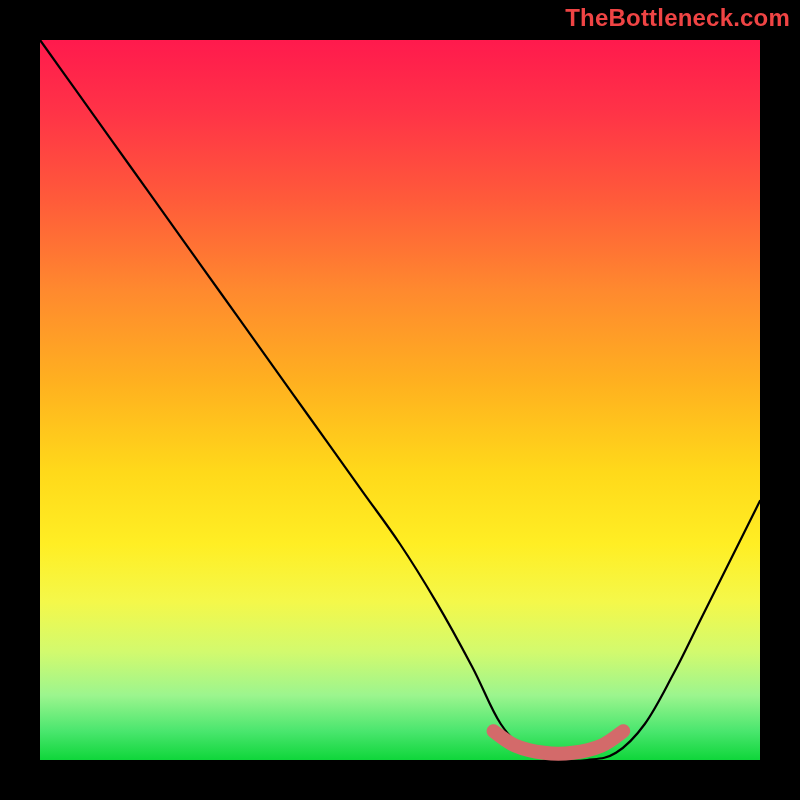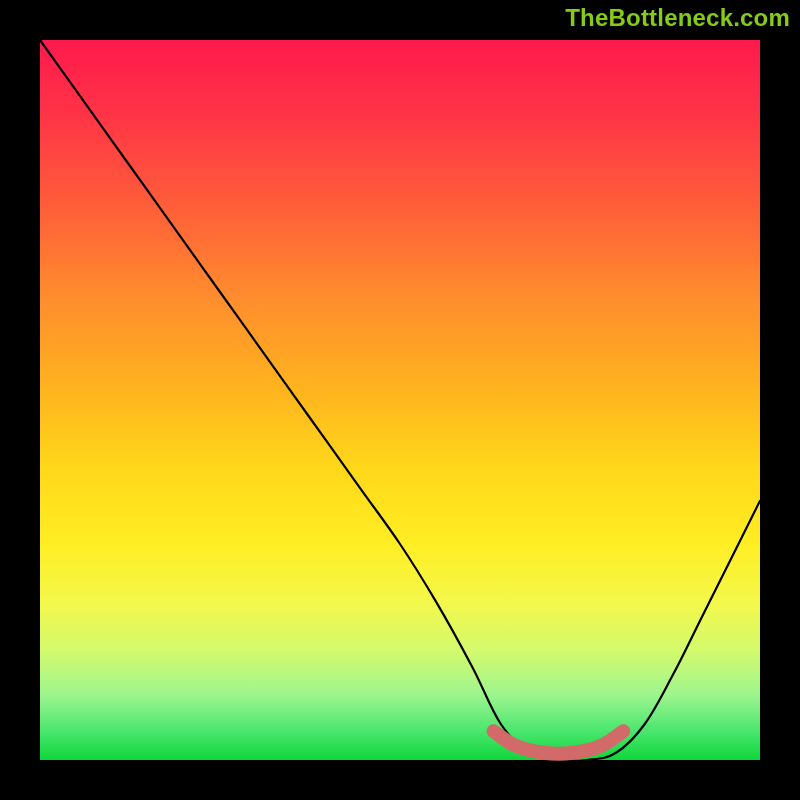--- a/index.html
+++ b/index.html
@@ -47,21 +47,21 @@
     height: 720px;
     overflow: visible;
   }
   .watermark {
     position: absolute;
     top: 4px;
     right: 10px;
     font-family: Arial, Helvetica, sans-serif;
     font-size: 24px;
     font-weight: 600;
-    color: #84cc16;
+    color: #ef4444;
     letter-spacing: 0.2px;
     user-select: none;
   }
 </style>
 </head>
 <body>
 
 <div class="frame">
   <div class="watermark">TheBottleneck.com</div>
   <div class="plot">

